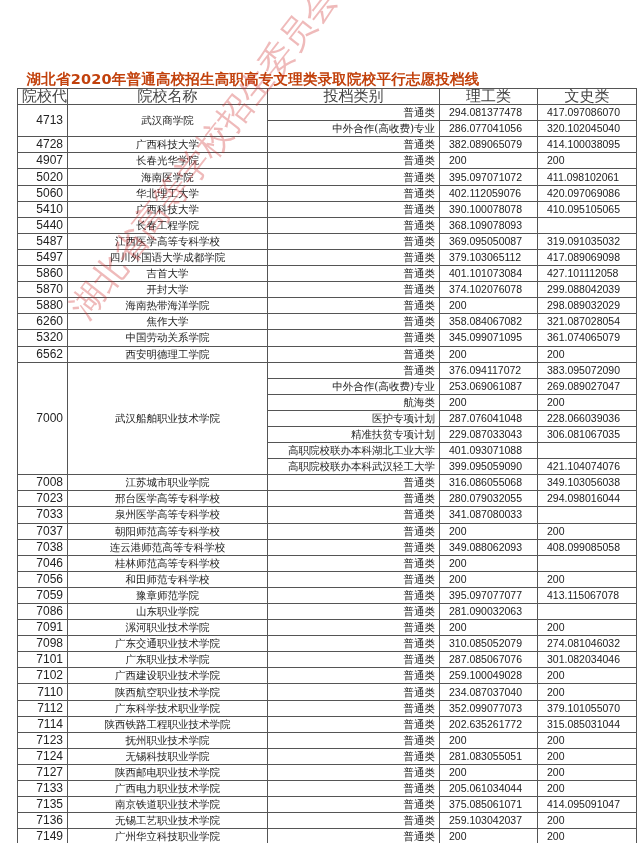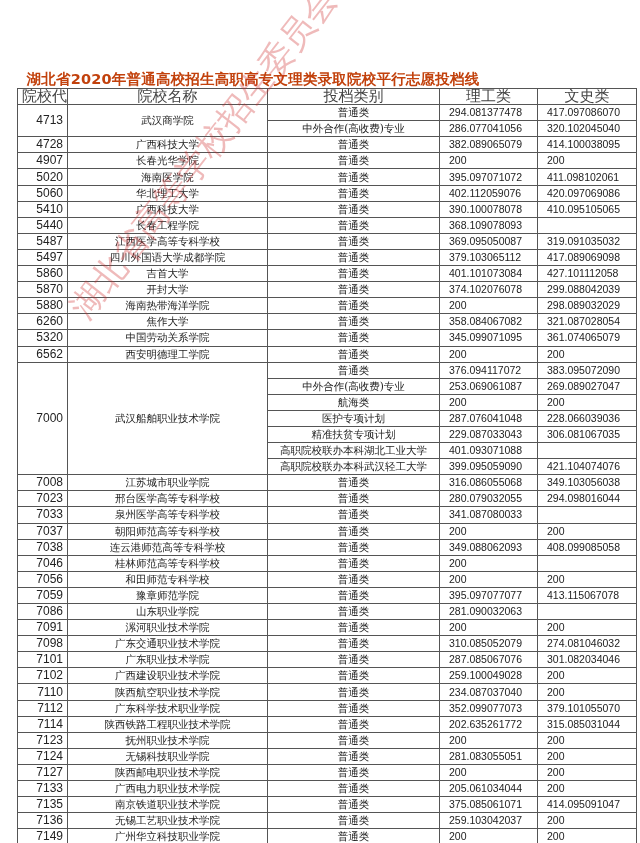--- a/index.html
+++ b/index.html
@@ -3,21 +3,21 @@
 <meta charset="utf-8">
 <style>
   html,body{margin:0;padding:0;background:#fff;}
   body{width:640px;height:843px;position:relative;overflow:hidden;font-family:"DejaVu Serif","Liberation Serif",serif;color:#222;}
   .title{position:absolute;top:70px;left:0;width:506px;text-align:center;font-family:"DejaVu Sans","Liberation Sans",sans-serif;font-weight:bold;font-size:14.5px;letter-spacing:0.2px;color:#c2410c;}
   table{position:absolute;top:88px;left:17px;width:619px;border-collapse:collapse;table-layout:fixed;}
   td,th{border:1px solid #555;height:15.1px;padding:0 4px;font-size:10.5px;line-height:15px;white-space:nowrap;overflow:hidden;}
   th{font-weight:normal;color:#444;text-align:center;font-size:15px;}
   td.code{text-align:right;font-family:"Liberation Sans","DejaVu Sans",sans-serif;font-size:12px;}
   td.name{text-align:center;}
-  td.cat{text-align:center;}
+  td.cat{text-align:right;}
   td.num{text-align:left;font-family:"Liberation Sans","DejaVu Sans",sans-serif;font-size:10.5px;padding-left:9px;}
   .wm{position:absolute;left:60px;top:300px;width:720px;transform:rotate(-52deg);transform-origin:left top;color:rgba(205,40,40,0.32);font-size:34px;font-family:"DejaVu Sans",sans-serif;pointer-events:none;white-space:nowrap;}
 </style>
 </head>
 <body>
 
 <div class="title">湖北省2020年普通高校招生高职高专文理类录取院校平行志愿投档线</div>
 
 <table>
   <colgroup>

